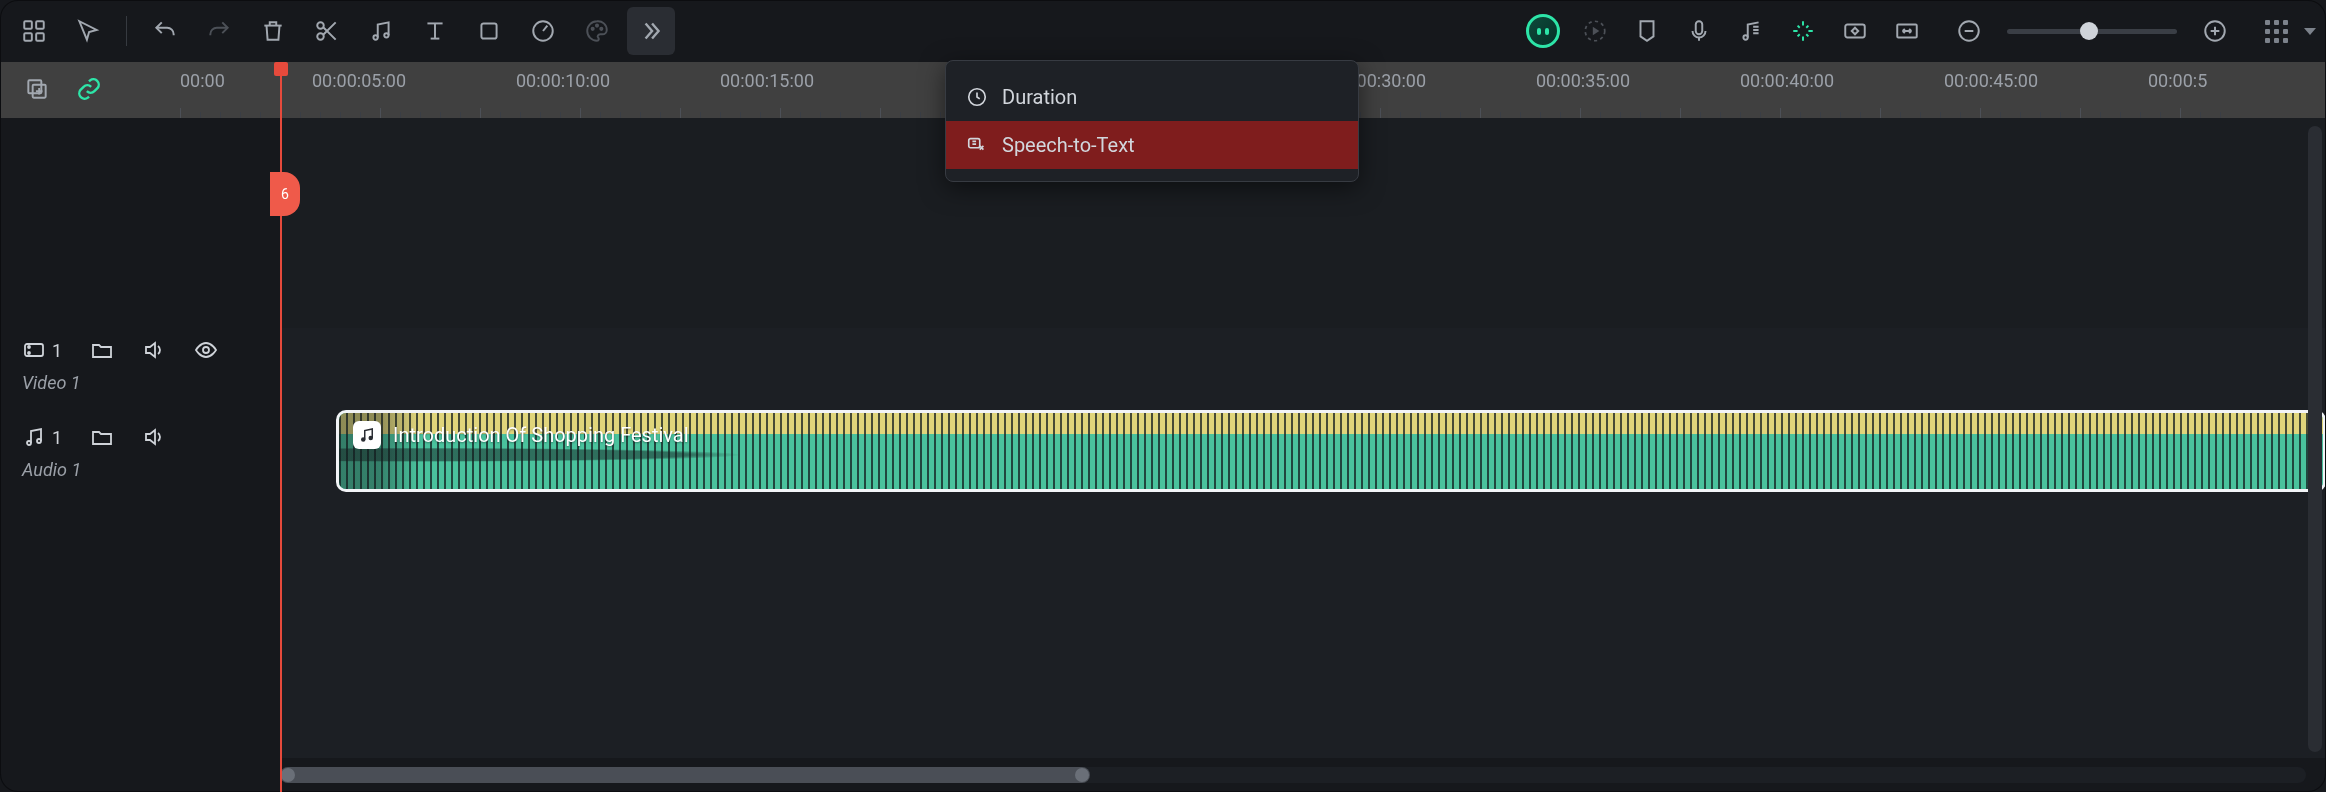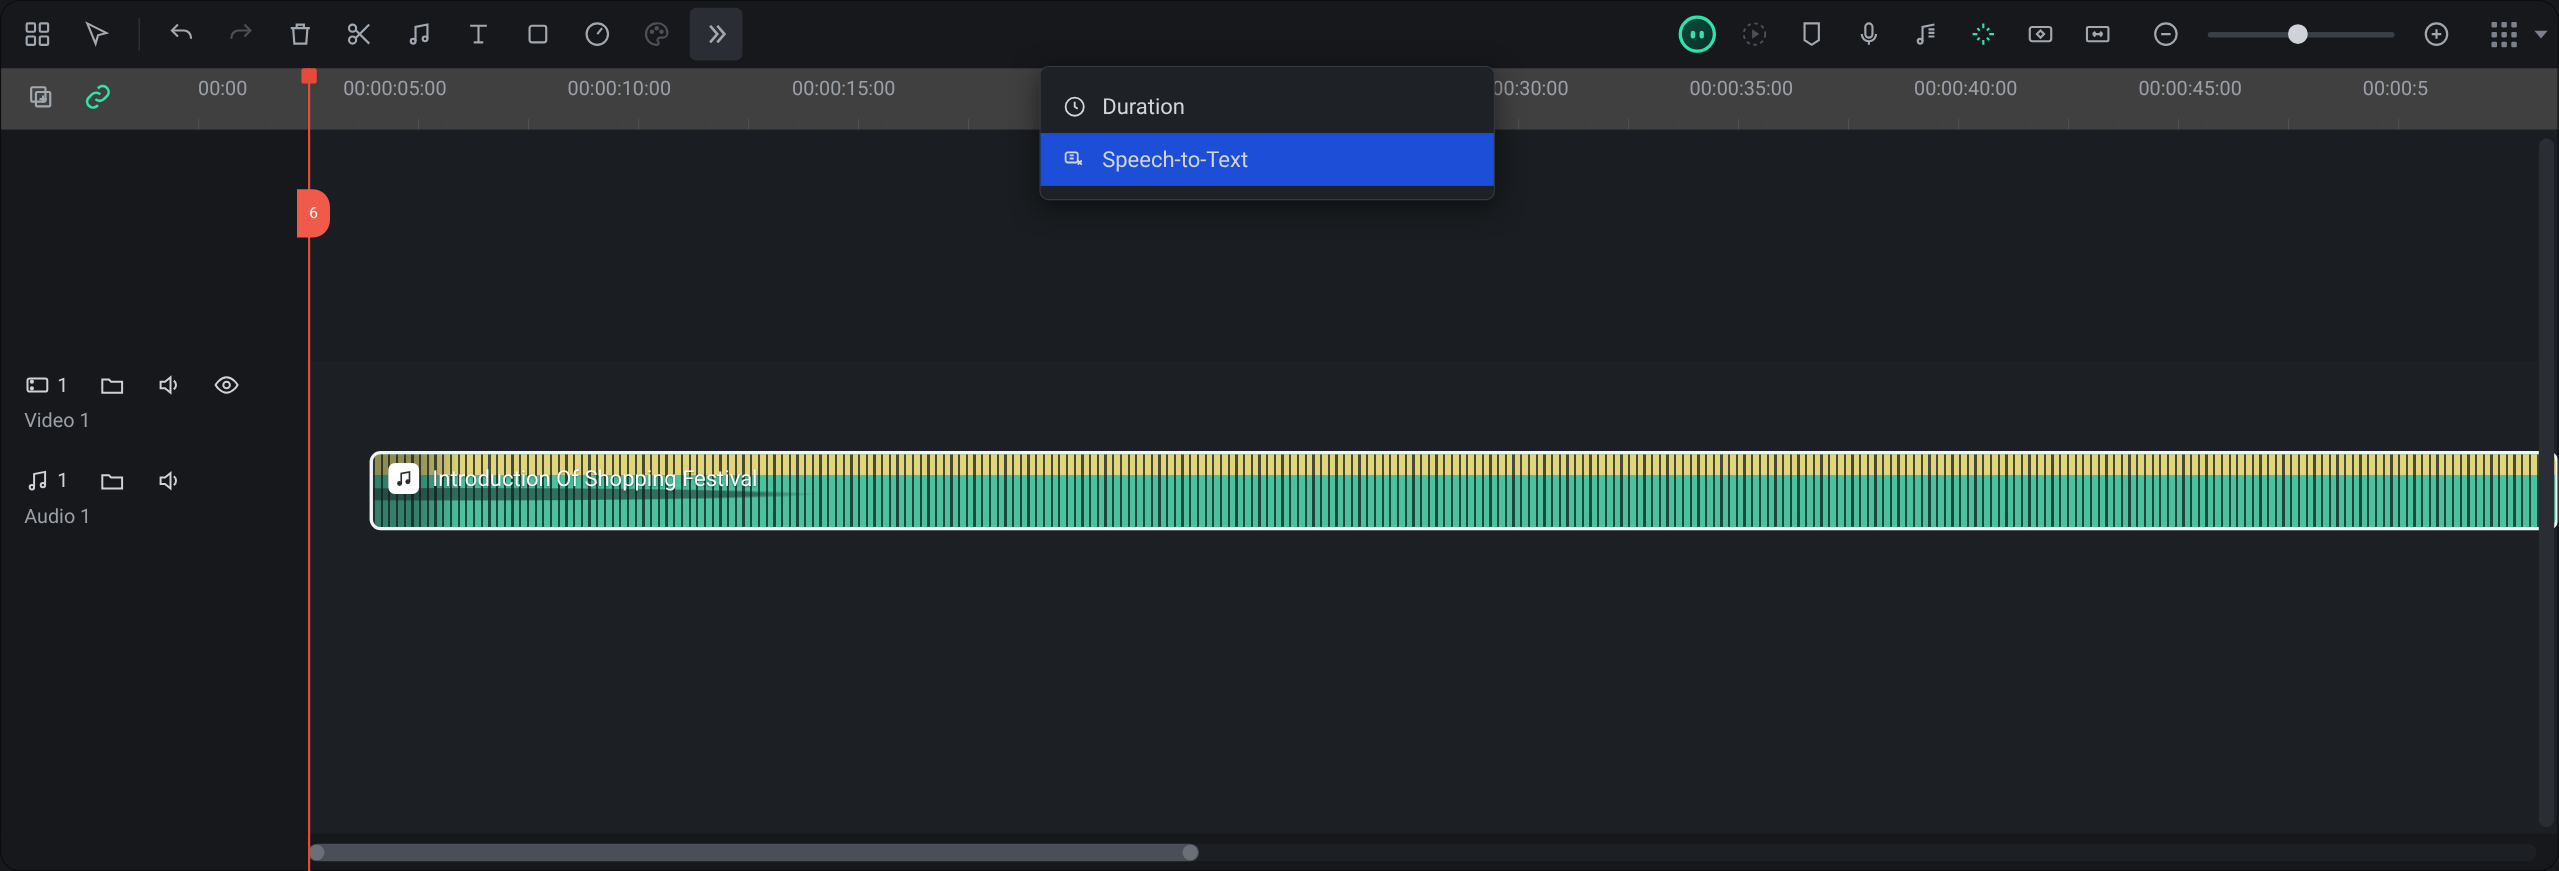--- a/index.html
+++ b/index.html
@@ -105,21 +105,21 @@
   .dropdown-item {
     display: flex;
     align-items: center;
     gap: 14px;
     padding: 12px 20px;
     font-size: 20px;
     color: #d2d6dc;
     cursor: pointer;
   }
   .dropdown-item.disabled { color: #5a5f67; cursor: default; }
-  .dropdown-item.highlight { background: #1d4ed8; }
+  .dropdown-item.highlight { background: #7f1d1d; }
   .dropdown-item svg { width: 22px; height: 22px; flex-shrink: 0; }
 
   
   .ruler-row {
     display: flex;
     height: 56px;
     background: #404040;
     position: relative;
     justify-content: center;
   }
@@ -223,29 +223,29 @@
   }
   .track-header.video { margin-top: 206px; }
   .track-header-row {
     display:flex;
     align-items:center;
     gap: 28px;
     color:#cfd3d9;
   }
   .track-header-row svg { width:24px;height:24px; }
   .track-icon-num { display:flex; align-items:center; gap:6px; font-size:18px; }
-  .track-label { font-size: 18px; color:#9ba0a8; margin-top:10px; }
+  .track-label { font-size: 18px; color:#9ba0a8; margin-top:10px;font-style:italic; }
 
   
   .audio-clip {
     position: absolute;
     top: 292px;
     left: 56px;
     right: 0;
-    height: 72px;
+    height: 82px;
     background: #4ac29d;
     border: 3px solid #f2f4f7;
     border-radius: 10px;
     overflow: hidden;
     display:flex;
     align-items:flex-start;
   }
   .audio-wave {
     position:absolute;
     inset:0;

